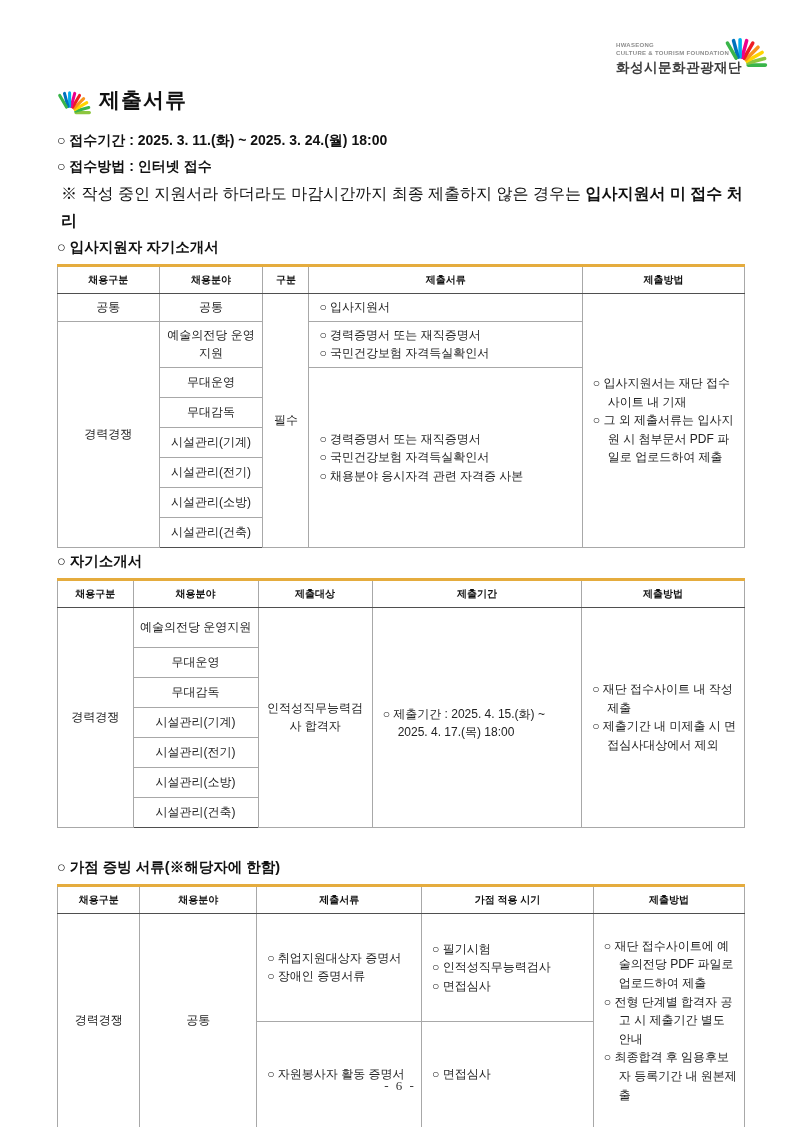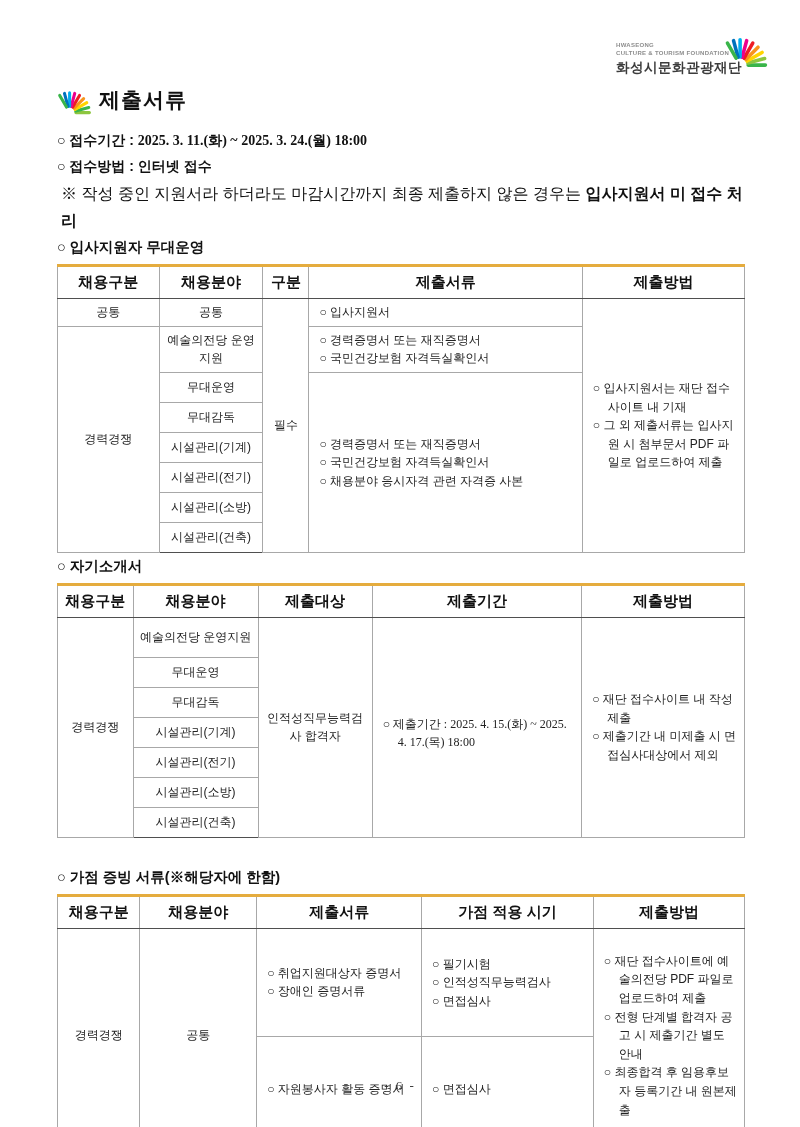--- a/index.html
+++ b/index.html
@@ -19,31 +19,31 @@
   .logo-fan { position:absolute; right:-28px; top:-16px; }
 
   
   .title-row { display:flex; align-items:center; gap:6px; padding-top:82px; }
   .page-title { font-size:21px; font-weight:bold; color:#111; letter-spacing:1px; }
 
   
   .intro { margin-top:10px; }
   .line { font-size:14px; line-height:1.85; color:#111; }
   .b { font-weight:bold; }
-  .num { font-family:Liberation Serif, serif; font-weight:bold;margin-top:12px; }
+  .num { font-family:Liberation Sans, sans-serif; font-weight:bold;margin-top:12px; }
   .note { font-size:16px; line-height:1.7; color:#111; padding-left:4px; }
 
   .section-title { font-size:14.5px; font-weight:bold; color:#111; margin-top:4px; }
   .mt { }
 
   
   table { width:100%; border-collapse:collapse; table-layout:fixed;
           border-top:3px solid #E5AC3E; margin-top:7px; }
   th { border:1px solid #a8a8a8; border-top:none; border-bottom:1.6px solid #4f4f4f;
-       font-size:15px; font-weight:bold; padding:6px 2px; color:#111; }
+       font-size:10px; font-weight:bold; padding:6px 2px; color:#111; }
   td { border:1px solid #a8a8a8; font-size:12px; color:#222;
        padding:4px 6px; vertical-align:middle; line-height:1.55; }
   tbody tr:last-child td { border-bottom:1.6px solid #4f4f4f; }
   .c { text-align:center; }
   .l { text-align:left; padding-left:10px; }
   .li { padding-left:15px; text-indent:-15px; }
   .h26 { height:26px; } .h29 { height:30px; } .h40 { height:40px; }
   .h107{ height:108px; } .h105{ height:106px; }
 
   
@@ -101,21 +101,21 @@
         <span class="b">○ 접수기간 : </span><span class="num">2025. 3. 11.(화) ~ 2025. 3. 24.(월) 18:00</span>
       </div>
       <div class="line">
         <span class="b">○ 접수방법 : </span><span class="b">인터넷 접수</span>
       </div>
       <div class="note">
         <span>※ 작성 중인 지원서라 하더라도 마감시간까지 최종 제출하지 않은 경우는 </span><span class="b">입사지원서 미 접수 처리</span>
       </div>
     </div>
 
-    <div class="section-title">○ 입사지원자 무대운영</div>
+    <div class="section-title">○ 입사지원자 자기소개서</div>
 
     <table>
       <colgroup>
         <col style="width:14.8%">
           <col style="width:15.1%">
           <col style="width:6.7%">
         <col style="width:39.8%">
           <col style="width:23.6%">
       </colgroup>
       <thead>

